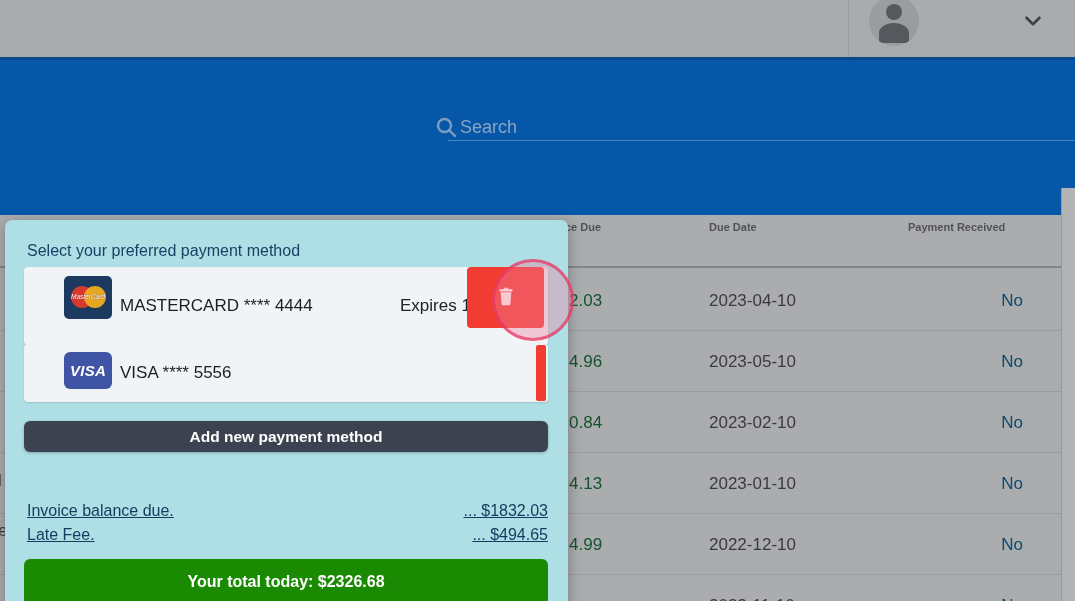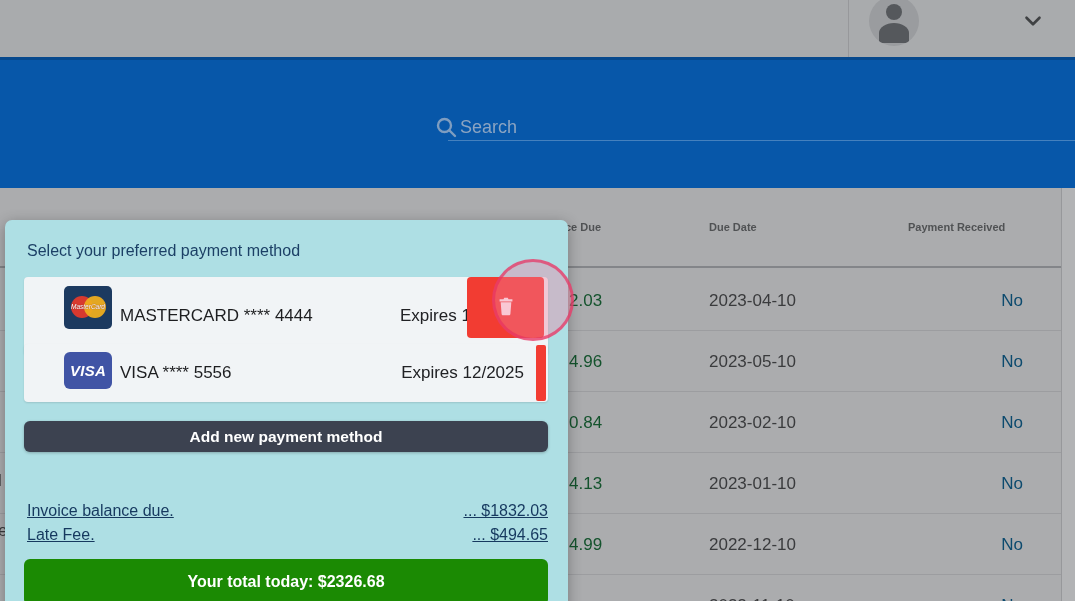--- a/index.html
+++ b/index.html
@@ -10,21 +10,21 @@
   .topbar{position:absolute;left:0;top:0;width:1075px;height:57px;background:#a9abad;}
   .topbar-divider{position:absolute;left:848px;top:0;width:1px;height:57px;background:#97989b;}
   .user-menu{position:absolute;left:860px;top:0;width:215px;height:57px;}
   .avatar{position:absolute;left:869px;top:-4px;width:50px;height:50px;border-radius:50%;background:#9a9c9f;overflow:hidden;}
   .avatar .head{position:absolute;left:17px;top:8px;width:16px;height:16px;border-radius:50%;background:#55585c;}
   .avatar .body{position:absolute;left:10px;top:27px;width:30px;height:20px;border-radius:50% 50% 0 0;background:#55585c;}
   .user-name{position:absolute;left:930px;top:0;height:45px;line-height:45px;font-size:17.5px;color:#2c2d2f;}
   .chevron{position:absolute;left:1020px;top:8px;width:26px;height:26px;}
 
   
-  .banner{position:absolute;left:0;top:57px;width:1075px;height:131px;background:#0757a9;padding-left:38px;}
+  .banner{position:absolute;left:0;top:57px;width:1075px;height:158px;background:#0757a9;padding-left:38px;}
   .banner-topline{position:absolute;left:0;top:0;width:100%;height:3px;background:#07498d;}
   .search-icon{position:absolute;left:434px;top:58px;width:24px;height:24px;}
   .search-input{position:absolute;left:460px;top:55px;width:600px;height:30px;line-height:30px;font-size:18px;color:#8ba4c2;}
   .search-underline{position:absolute;left:448px;top:83px;width:627px;height:1px;background:rgba(255,255,255,0.25);}
 
   
   .th{position:absolute;top:211px;height:32px;line-height:32px;font-size:11px;font-weight:bold;color:#505254;}
   .th-balance{left:565px;}
   .th-duedate{left:709px;}
   .th-received{left:908px;}
@@ -34,21 +34,21 @@
   .trow .date{position:absolute;left:709px;top:0;height:61px;line-height:61px;font-size:17px;color:#3a3b3d;}
   .trow .recv{position:absolute;left:975px;top:0;width:48px;height:61px;line-height:61px;font-size:17px;color:#0c4a6e;text-align:right;}
   .scroll-strip{position:absolute;left:1061px;top:188px;width:14px;height:413px;background:#b2b3b5;border-left:1px solid #97989b;}
   .edge-frag{position:absolute;left:-2px;font-size:17px;color:#3a3b3d;}
 
   
   .modal{position:absolute;left:5px;top:220px;width:563px;height:420px;background:#aedfe4;
          border-radius:7px 7px 0 0;box-shadow:0 3px 14px rgba(0,0,0,0.3);}
   .modal-title{position:absolute;left:22px;top:22px;font-size:16px;font-weight:500;color:#1c4066;}
   .card-row{position:absolute;left:19px;width:524px;background:#f1f4f6;border-radius:4px;box-shadow:0 1px 2px rgba(0,0,0,0.12);}
-  .card-row1{top:57px;height:78px;}
+  .card-row1{top:47px;height:78px;}
   .card-row2{top:124px;height:58px;}
   .card-label{position:absolute;left:96px;top:0;height:100%;display:flex;align-items:center;font-size:17px;color:#1d1e20;}
   .card-expiry-1{position:absolute;left:376px;top:0;height:100%;display:flex;align-items:center;font-size:17px;color:#212225;white-space:nowrap;}
   .card-expiry-2{position:absolute;right:24px;top:0;height:100%;display:flex;align-items:center;font-size:17px;color:#212225;white-space:nowrap;}
   .mc-badge{position:absolute;left:40px;top:9px;width:48px;height:43px;background:#1c3a60;border-radius:5px;overflow:hidden;}
   .mc-c1{position:absolute;left:7px;top:10px;width:22px;height:22px;border-radius:50%;background:#d7392f;}
   .mc-c2{position:absolute;left:20px;top:10px;width:22px;height:22px;border-radius:50%;background:#eead1e;opacity:.95;}
   .mc-text{position:absolute;left:0;top:17px;width:48px;text-align:center;font-size:6.5px;font-style:italic;color:#fff;text-shadow:0 0 1px #7a2020;}
   .visa-badge{position:absolute;left:40px;top:8px;width:48px;height:37px;background:#4054a5;border-radius:6px;
               display:flex;align-items:center;justify-content:center;}
@@ -159,21 +159,20 @@
             </svg>
         </span>
       </button>
     </div>
 
     <div class="card-row card-row2">
       <div class="visa-badge">
         <span class="visa-text">VISA</span>
       </div>
       <div class="card-label">VISA **** 5556</div>
-      <div class="card-expiry-2">Expires 12/2025</div>
       <button class="delete-strip"></button>
     </div>
 
     <button class="add-btn">Add new payment method</button>
 
     <div class="summary">
       <div class="summary-row">
         <span>Invoice balance due.</span>
         <span>... $1832.03</span>
       </div>

